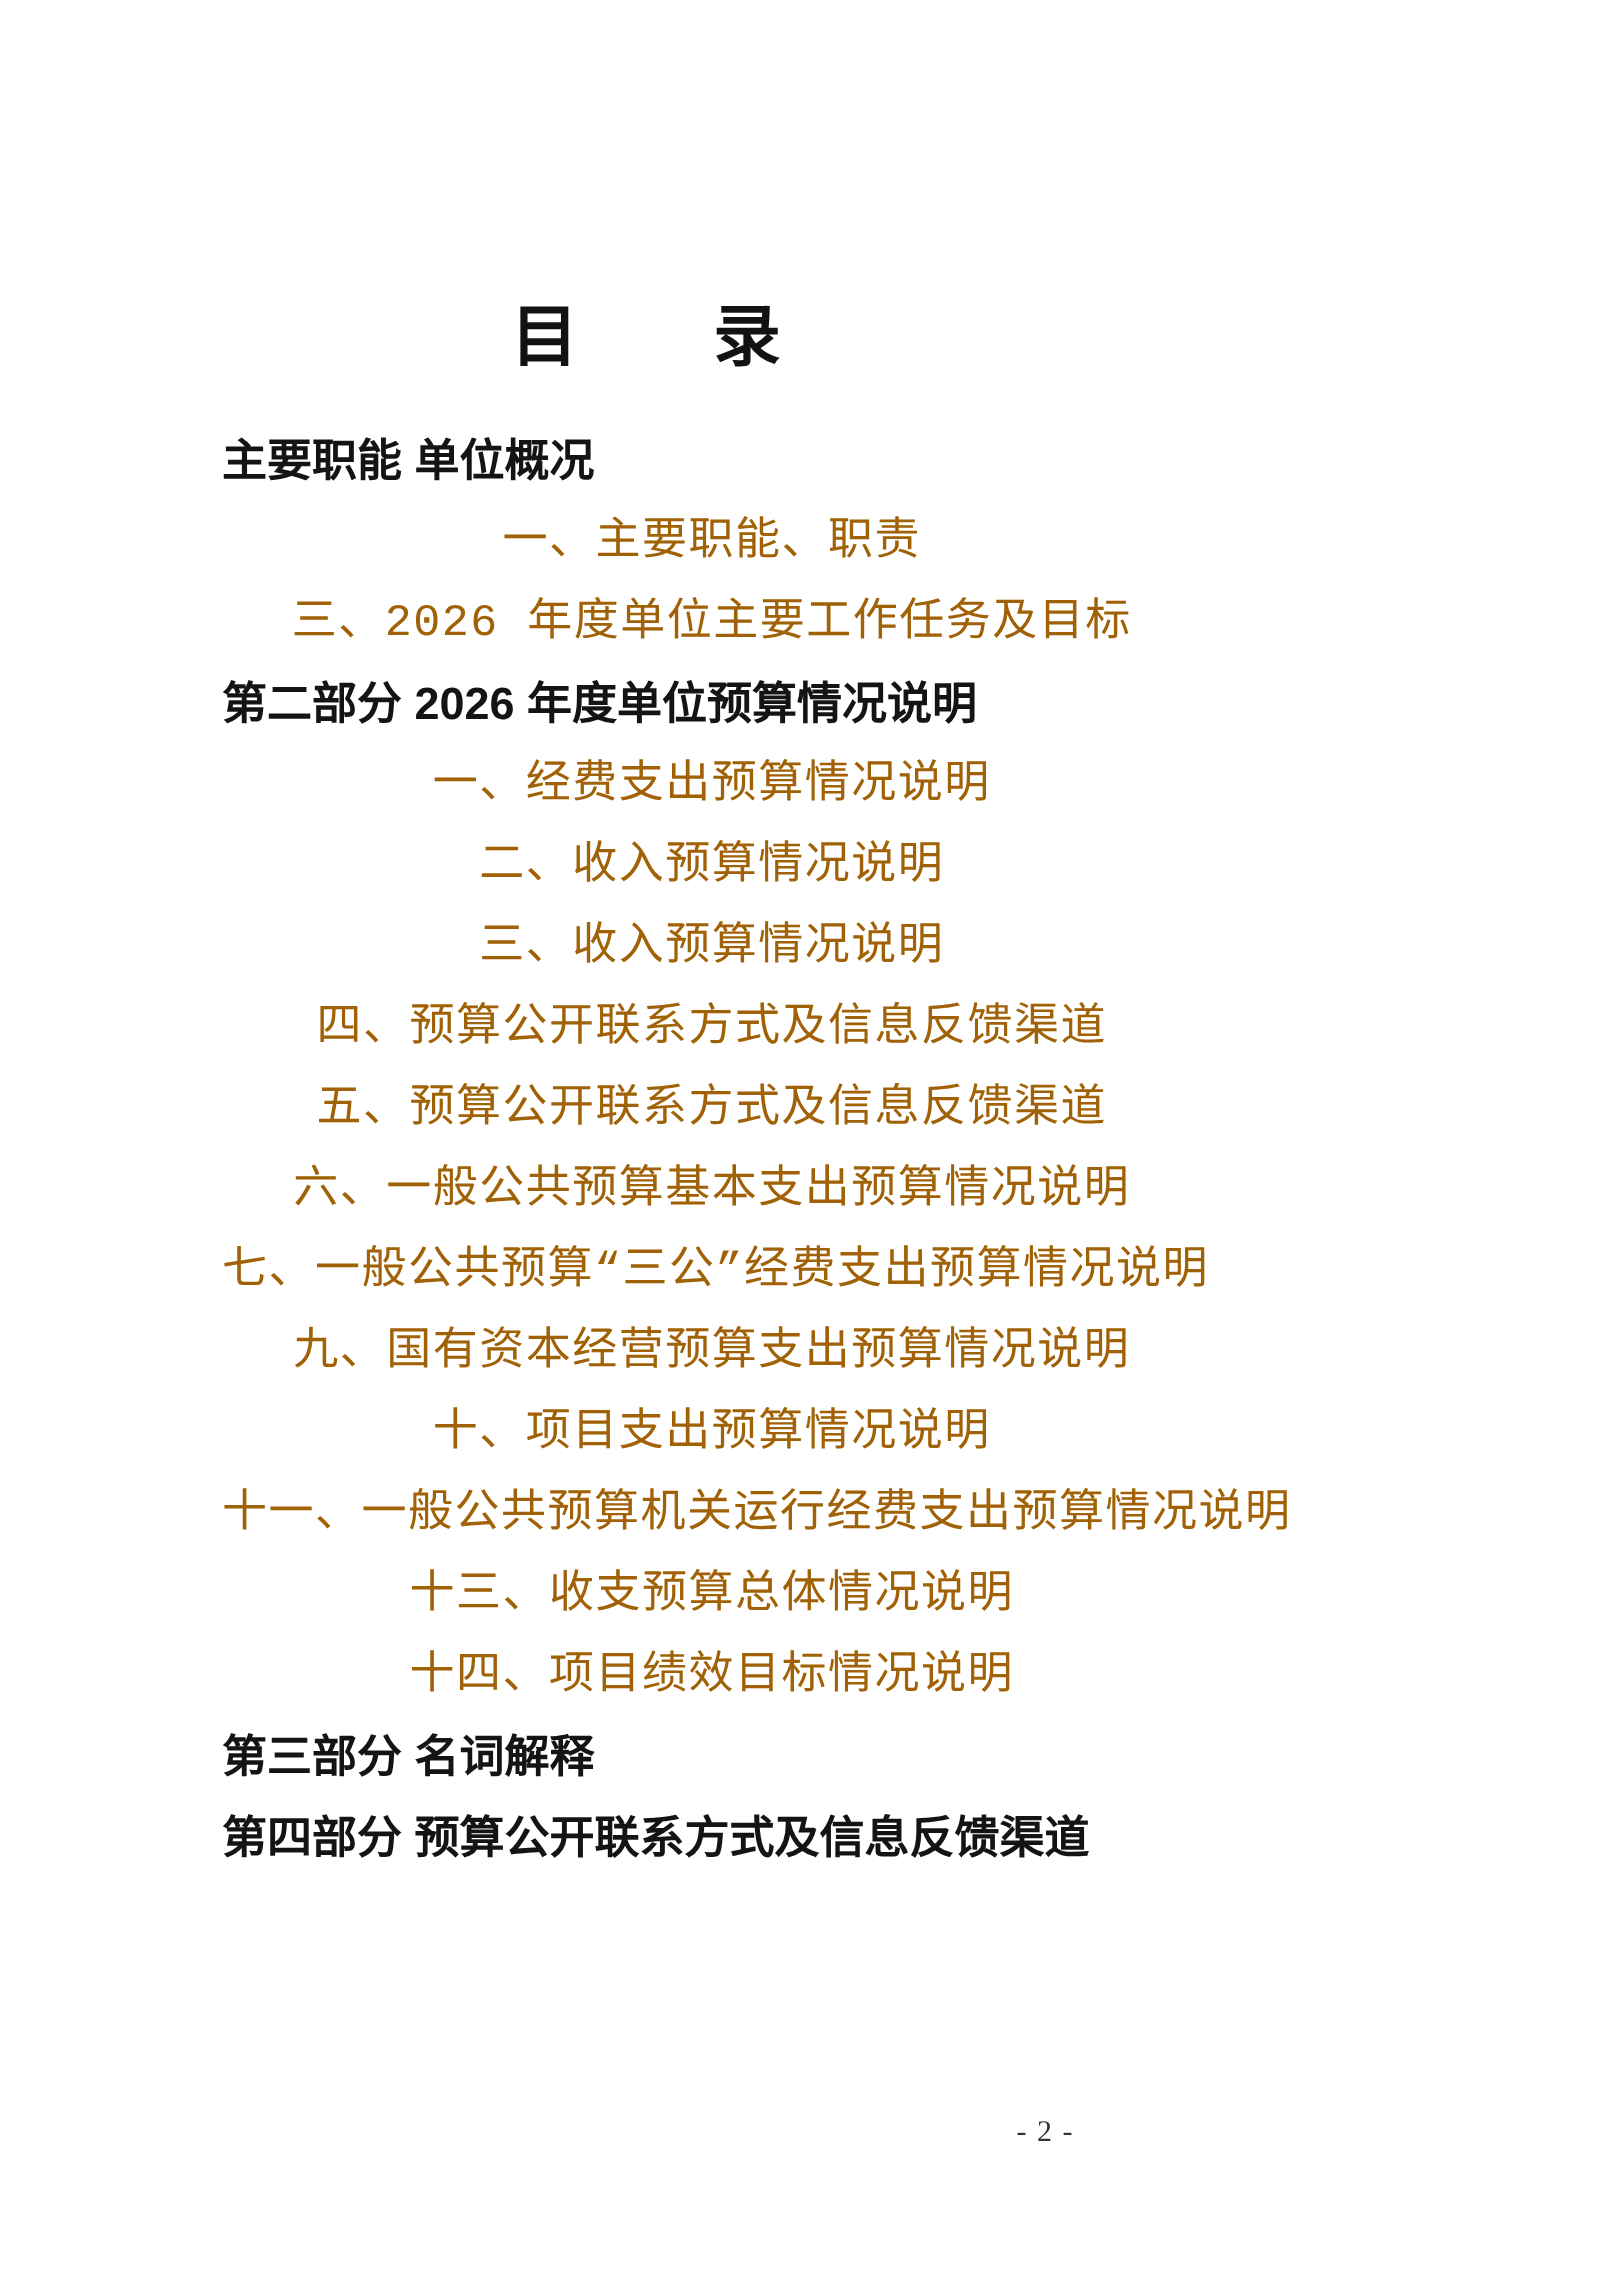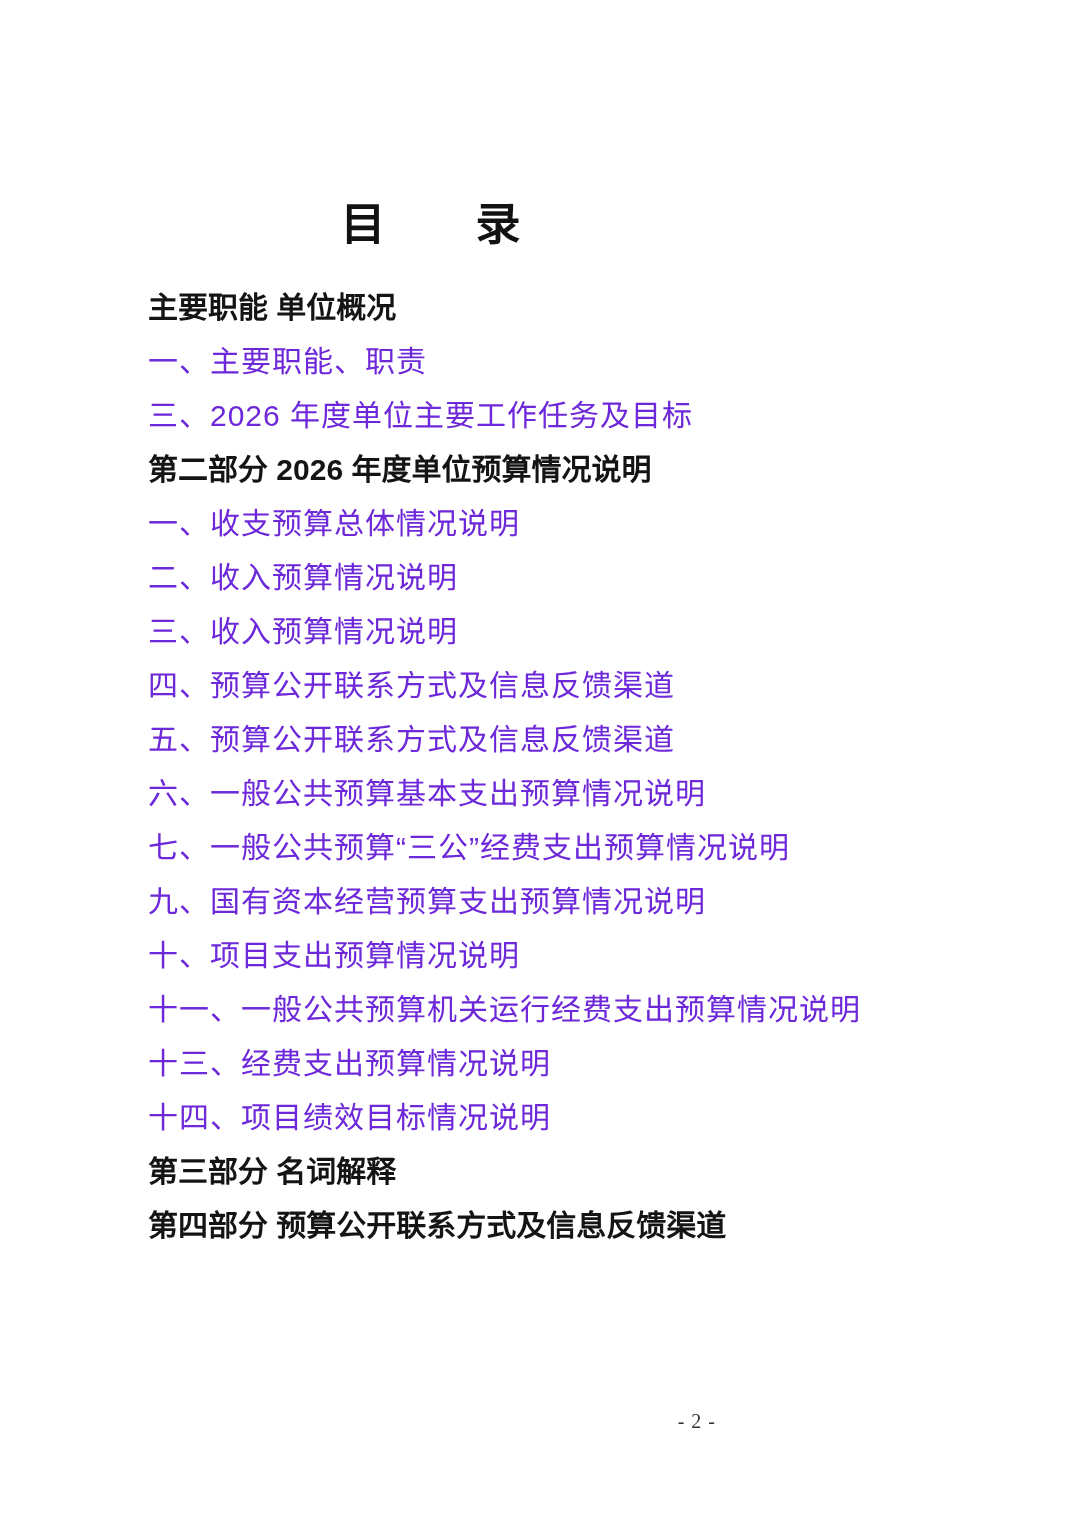--- a/index.html
+++ b/index.html
@@ -39,25 +39,26 @@
     line-height: 54px;
     white-space: nowrap;
   }
   .toc-line.section {
     font-family: "Liberation Sans", "DejaVu Sans", sans-serif;
     font-weight: 700;
     font-size: 30px;
     color: #141414;
   }
   .toc-line.item {
-    font-family: Liberation Sans, sans-serif;
+    font-family: Liberation Mono, monospace;
     font-weight: 400;
     font-size: 30px;
-    color: #6d28d9;
+    color: #a16207;
     letter-spacing: 1px;
+    text-align: center;
   }
   .page-number {
     position: absolute;
     top: 1408px;
     right: 145px;
     font-family: "Liberation Serif", "DejaVu Serif", serif;
     font-size: 20px;
     line-height: 26px;
     color: #333333;
     letter-spacing: 1px;
@@ -68,31 +69,31 @@
 
 <div class="page">
 
   <h1 class="doc-title">目　　录</h1>
 
   <div class="toc">
     <div class="toc-line section">主要职能 单位概况</div>
     <div class="toc-line item">一、主要职能、职责</div>
     <div class="toc-line item">三、2026 年度单位主要工作任务及目标</div>
     <div class="toc-line section">第二部分 2026 年度单位预算情况说明</div>
-    <div class="toc-line item">一、收支预算总体情况说明</div>
+    <div class="toc-line item">一、经费支出预算情况说明</div>
     <div class="toc-line item">二、收入预算情况说明</div>
     <div class="toc-line item">三、收入预算情况说明</div>
     <div class="toc-line item">四、预算公开联系方式及信息反馈渠道</div>
     <div class="toc-line item">五、预算公开联系方式及信息反馈渠道</div>
     <div class="toc-line item">六、一般公共预算基本支出预算情况说明</div>
     <div class="toc-line item">七、一般公共预算“三公”经费支出预算情况说明</div>
     <div class="toc-line item">九、国有资本经营预算支出预算情况说明</div>
     <div class="toc-line item">十、项目支出预算情况说明</div>
     <div class="toc-line item">十一、一般公共预算机关运行经费支出预算情况说明</div>
-    <div class="toc-line item">十三、经费支出预算情况说明</div>
+    <div class="toc-line item">十三、收支预算总体情况说明</div>
     <div class="toc-line item">十四、项目绩效目标情况说明</div>
     <div class="toc-line section">第三部分 名词解释</div>
     <div class="toc-line section">第四部分 预算公开联系方式及信息反馈渠道</div>
   </div>
 
   <div class="page-number">- 2 -</div>
 
 </div>
 
 </body></html>

